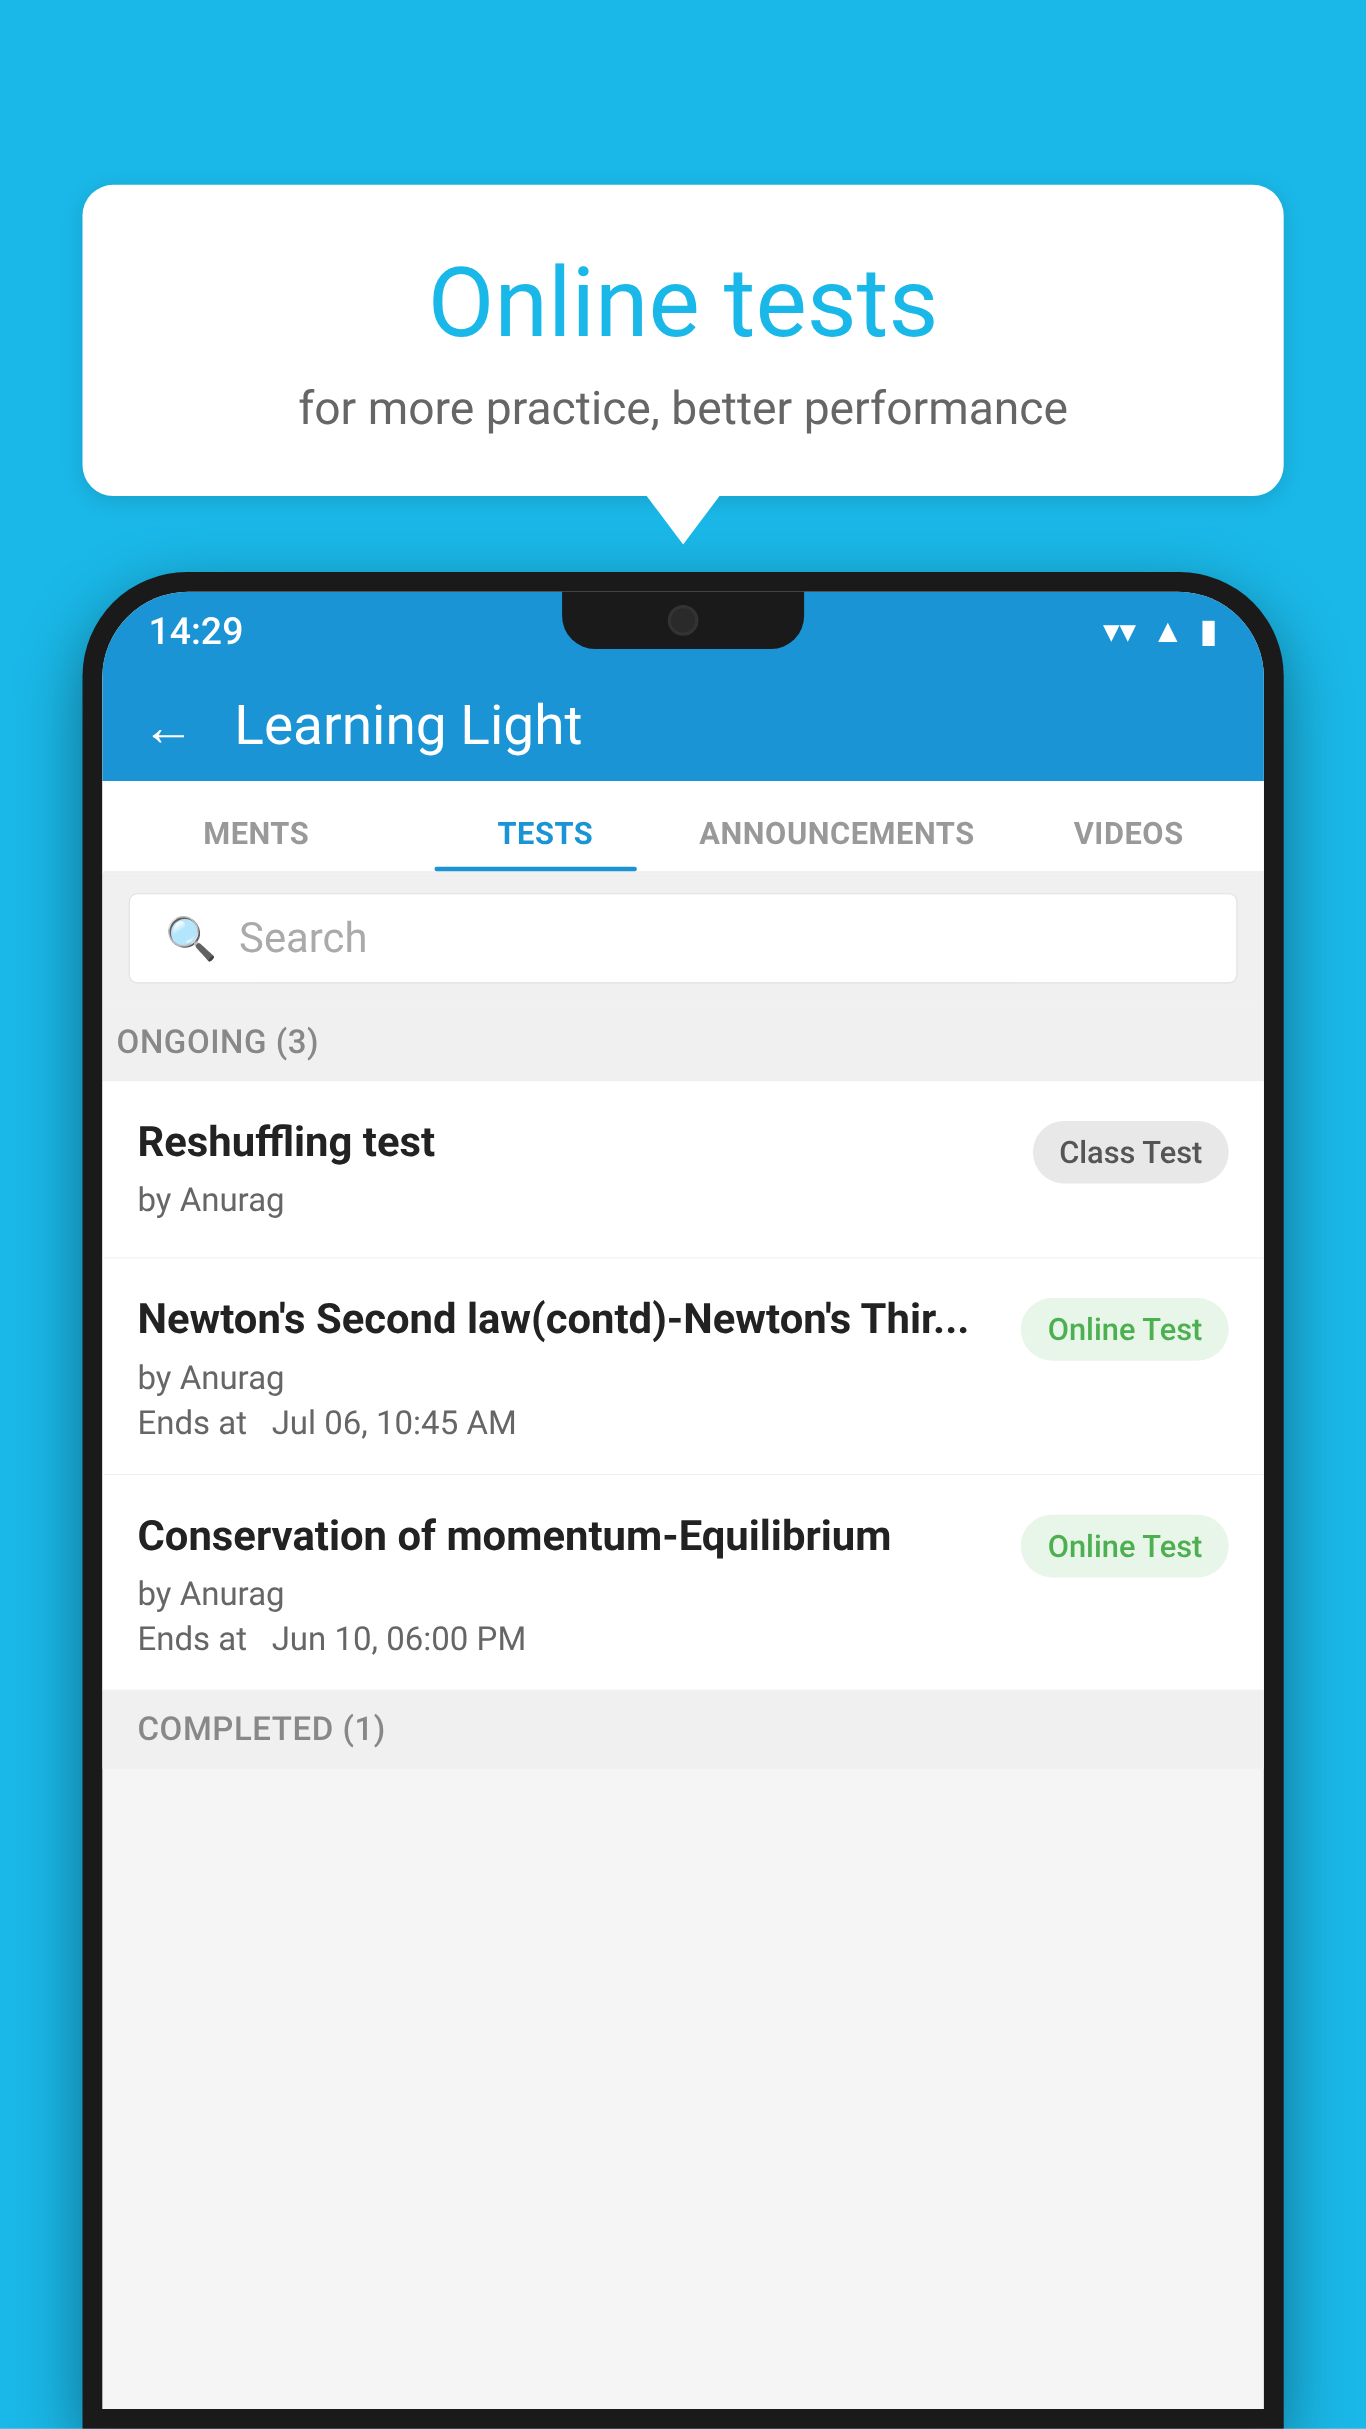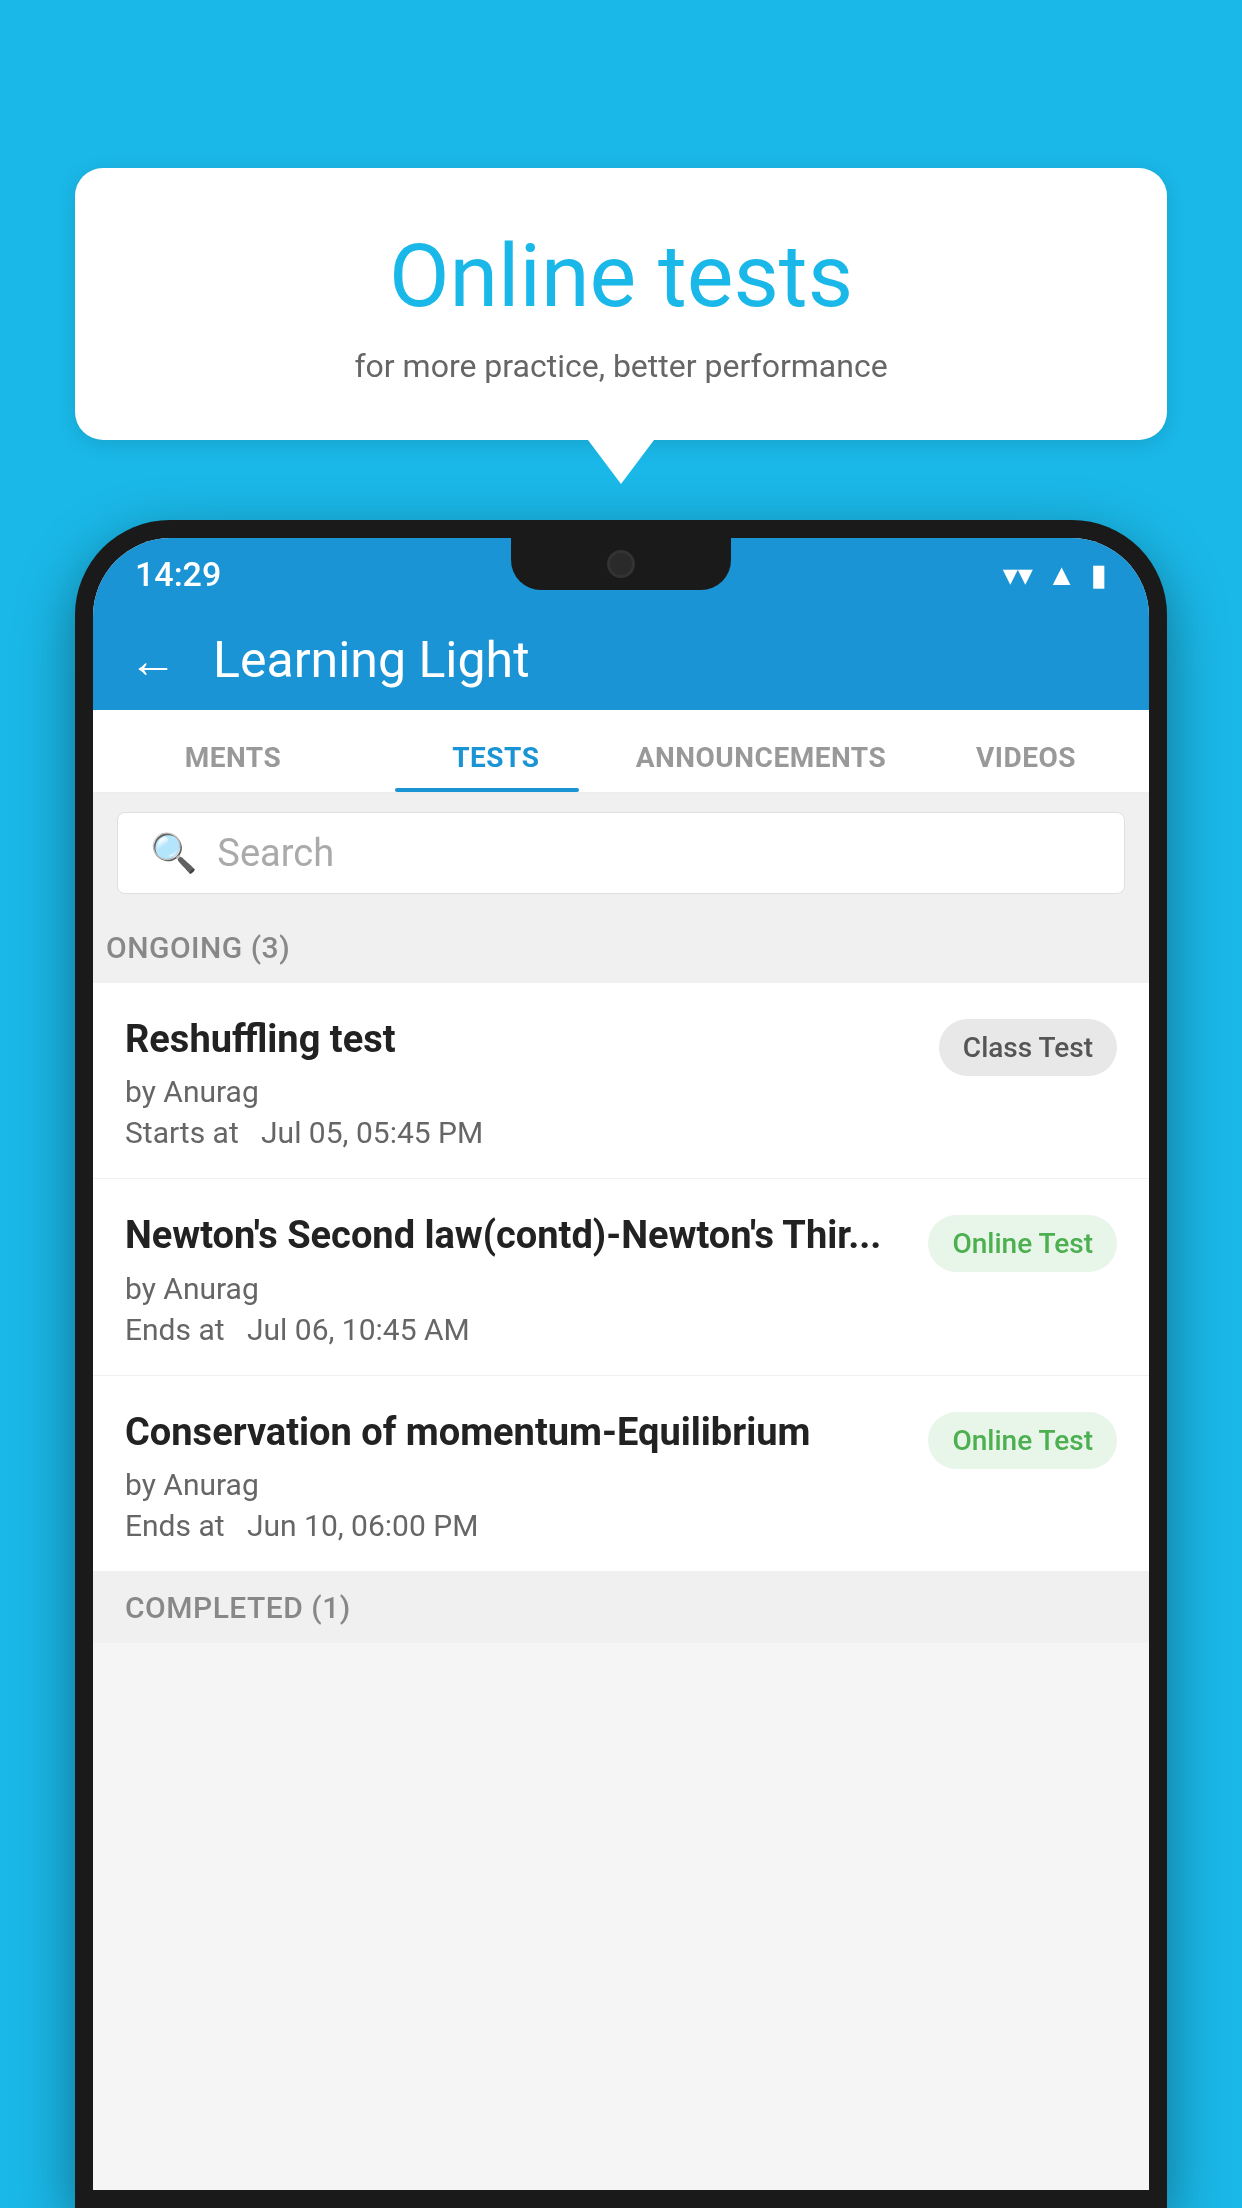--- a/index.html
+++ b/index.html
@@ -41,21 +41,21 @@
 
     .bubble-title {
       font-size: 88px;
       color: #1ab8e8;
       font-weight: 400;
       line-height: 1.1;
       margin-bottom: 22px;
     }
 
     .bubble-subtitle {
-      font-size: 32px;
+      font-size: 42px;
       color: #666;
       font-weight: 400;
     }
 
     
     .phone-frame {
       position: absolute;
       top: 520px;
       left: 75px;
       right: 75px;
@@ -335,25 +335,20 @@
     </div>
 
     <div class="section-header">ONGOING (3)</div>
 
     <div class="test-list">
 
       <div class="test-item">
         <div class="test-info">
           <div class="test-name">Reshuffling test</div>
           <div class="test-author">by Anurag</div>
-          <div class="test-time">
-            <span>Starts at</span>
-            &nbsp;
-            <span>Jul 05, 05:45 PM</span>
-          </div>
         </div>
         <span class="test-badge badge-class">Class Test</span>
       </div>
 
       <div class="test-item">
         <div class="test-info">
           <div class="test-name">Newton's Second law(contd)-Newton's Thir...</div>
           <div class="test-author">by Anurag</div>
           <div class="test-time">
             <span>Ends at</span>

